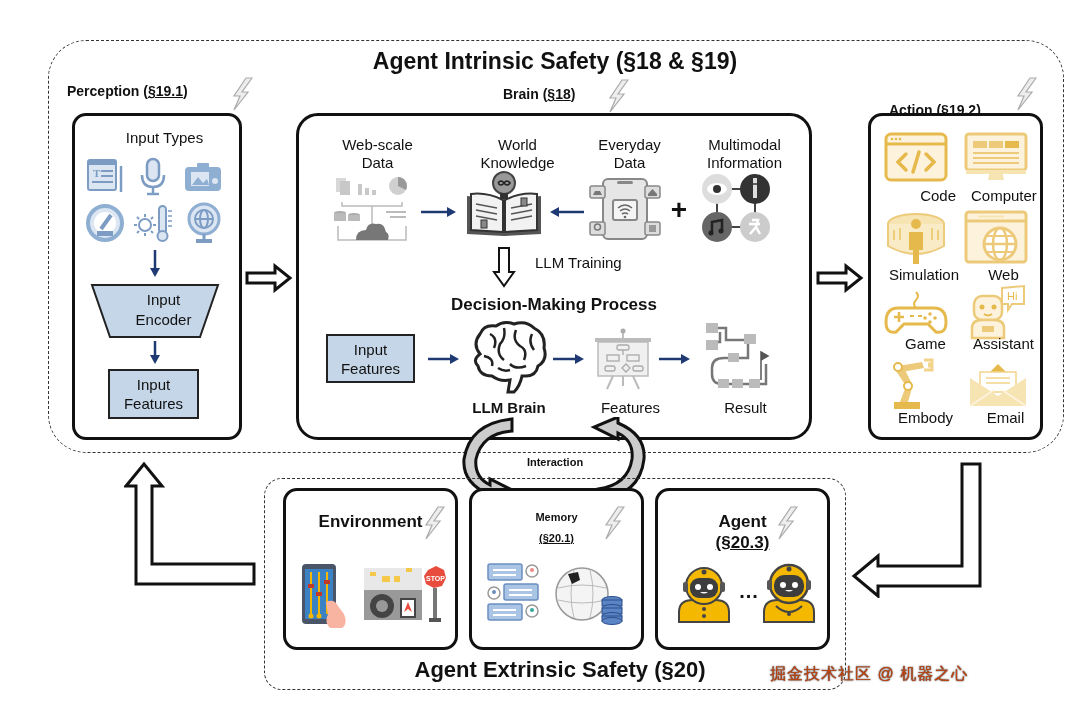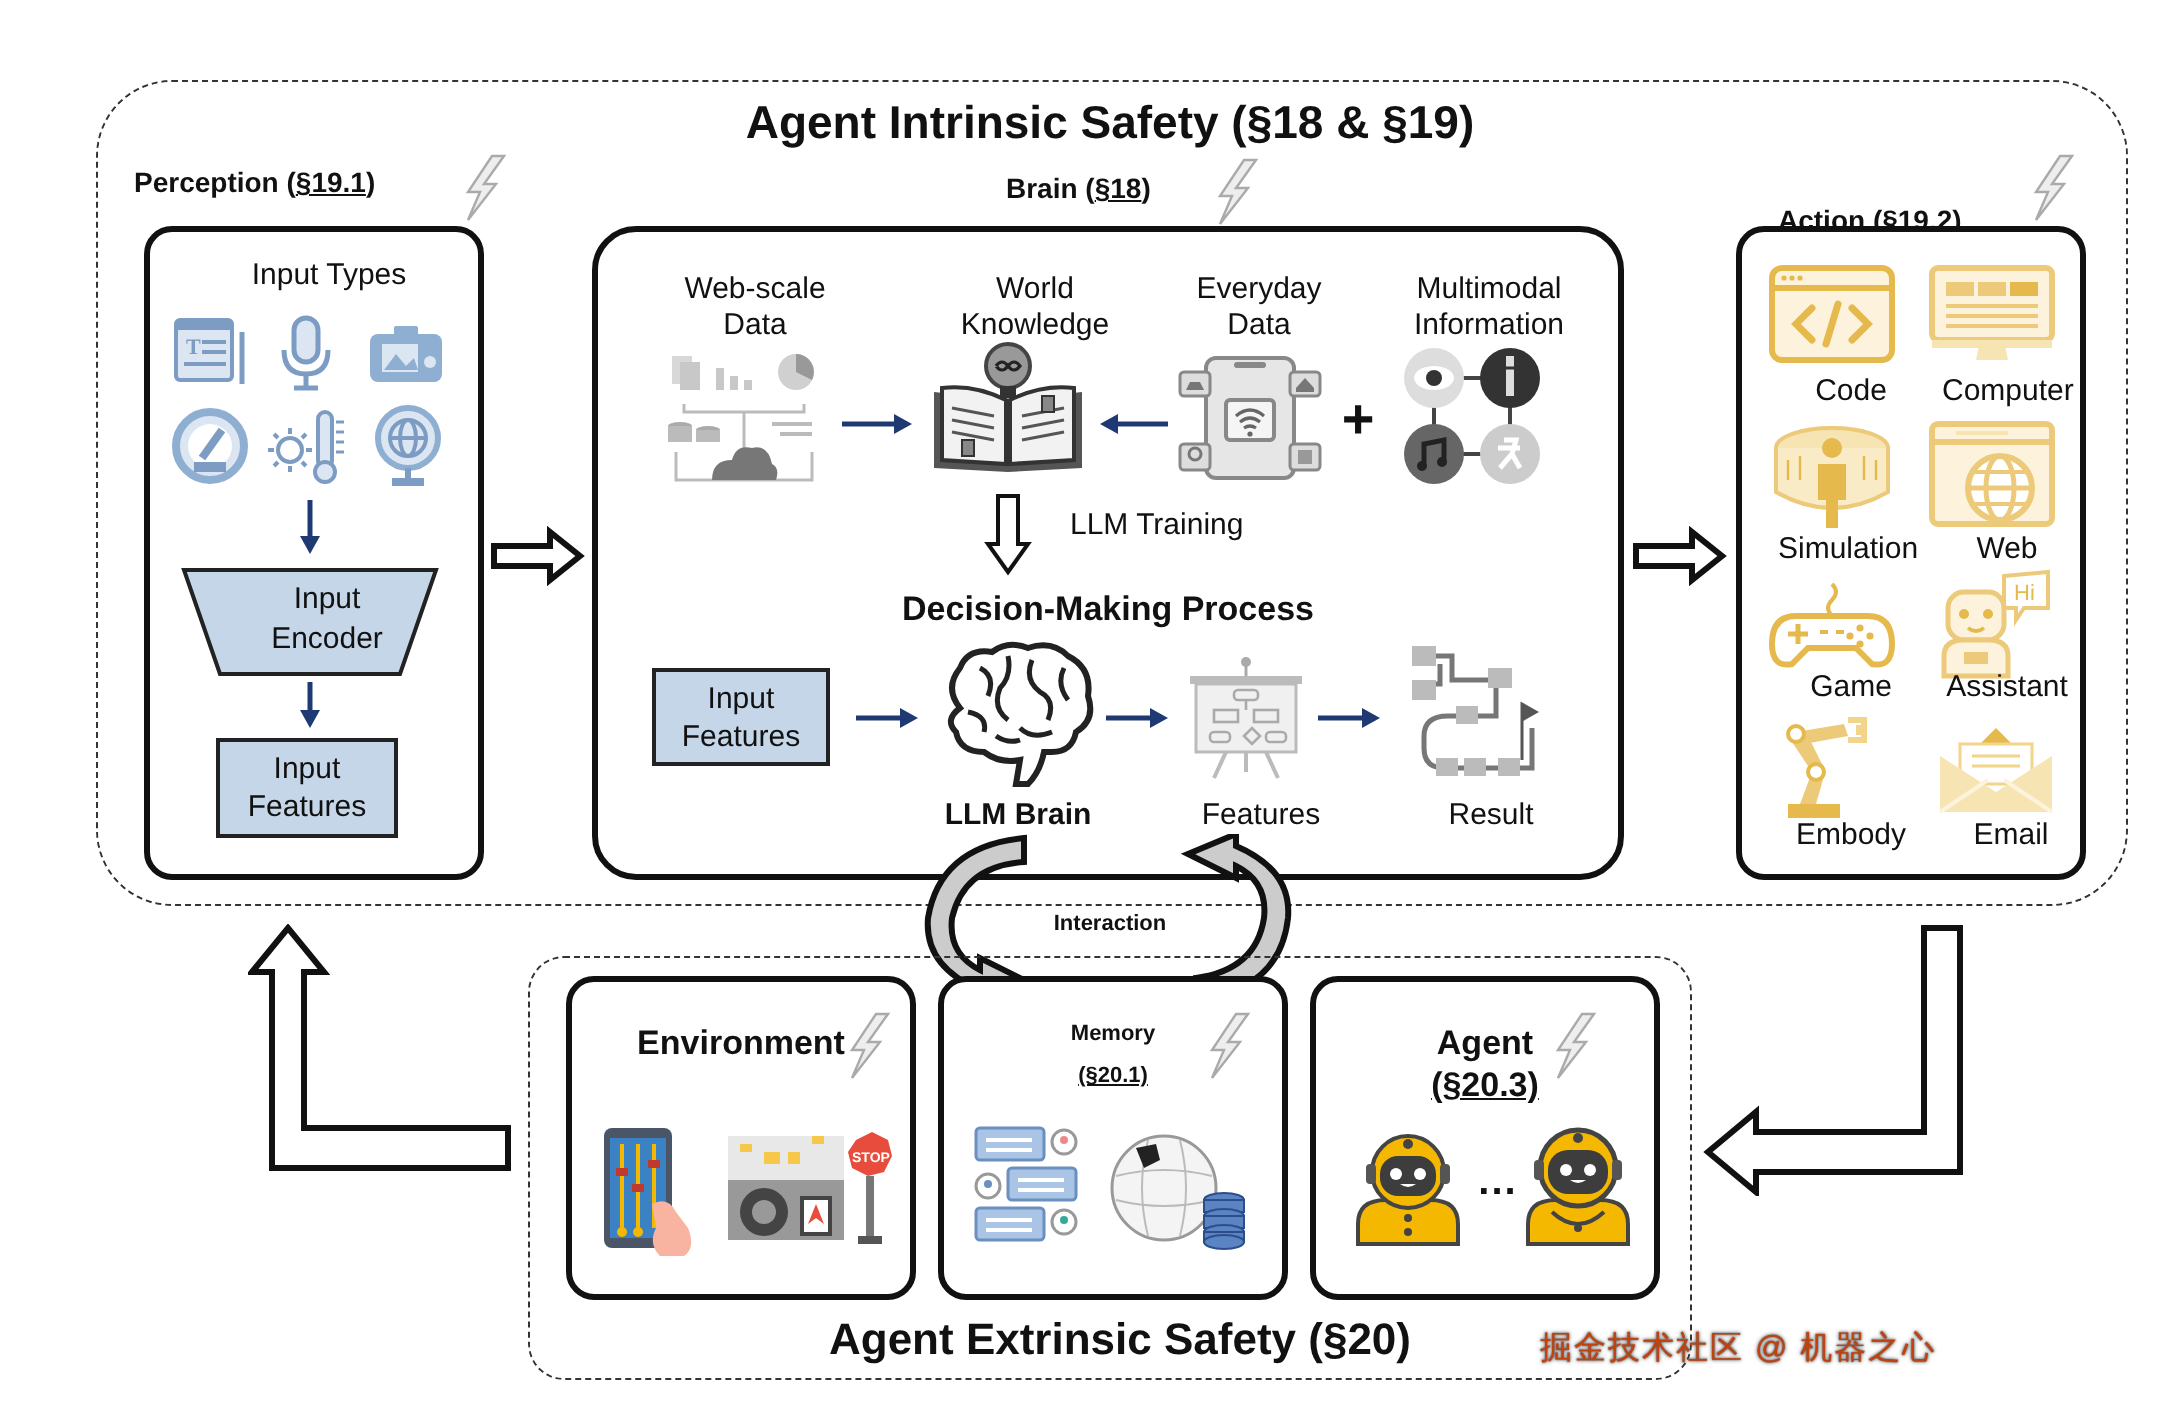--- a/index.html
+++ b/index.html
@@ -327,21 +327,21 @@
 <div id="action-box" class="abs box"></div>
 
 <svg class="abs" style="left:884px; top:132px;" width="64" height="50" viewBox="0 0 64 50">
   <rect x="2" y="2" width="60" height="46" rx="5" fill="#fdf3dc" stroke="#e6b94d" stroke-width="3"></rect>
   <line x1="2" y1="12" x2="62" y2="12" stroke="#e6b94d" stroke-width="3"></line>
   <circle cx="8" cy="7" r="1.3" fill="#e6b94d"></circle>
     <circle cx="12" cy="7" r="1.3" fill="#e6b94d"></circle>
     <circle cx="16" cy="7" r="1.3" fill="#e6b94d"></circle>
   <path d="M22 22 L14 30 L22 38 M42 22 L50 30 L42 38 M35 20 L29 40" fill="none" stroke="#e6b94d" stroke-width="3.5" stroke-linecap="round"></path>
 </svg>
-<div class="abs label center" style="left:880px; top:187px; width:76px;">Code</div>
+<div class="abs label center" style="left:880px; top:187px; width:76px;text-align:right;">Code</div>
 
 <svg class="abs" style="left:964px; top:132px;" width="64" height="52" viewBox="0 0 64 52">
   <rect x="2" y="2" width="60" height="36" rx="3" fill="#fdf3dc" stroke="#ecca7a" stroke-width="3"></rect>
   <rect x="9" y="9" width="14" height="7" fill="#ecca7a"></rect>
     <rect x="25" y="9" width="14" height="7" fill="#ecca7a"></rect>
     <rect x="41" y="9" width="14" height="7" fill="#e6b94d"></rect>
   <g stroke="#ecca7a" stroke-width="2">
       <line x1="9" y1="21" x2="55" y2="21"></line>
       <line x1="9" y1="26" x2="55" y2="26"></line>
       <line x1="9" y1="31" x2="55" y2="31"></line>

